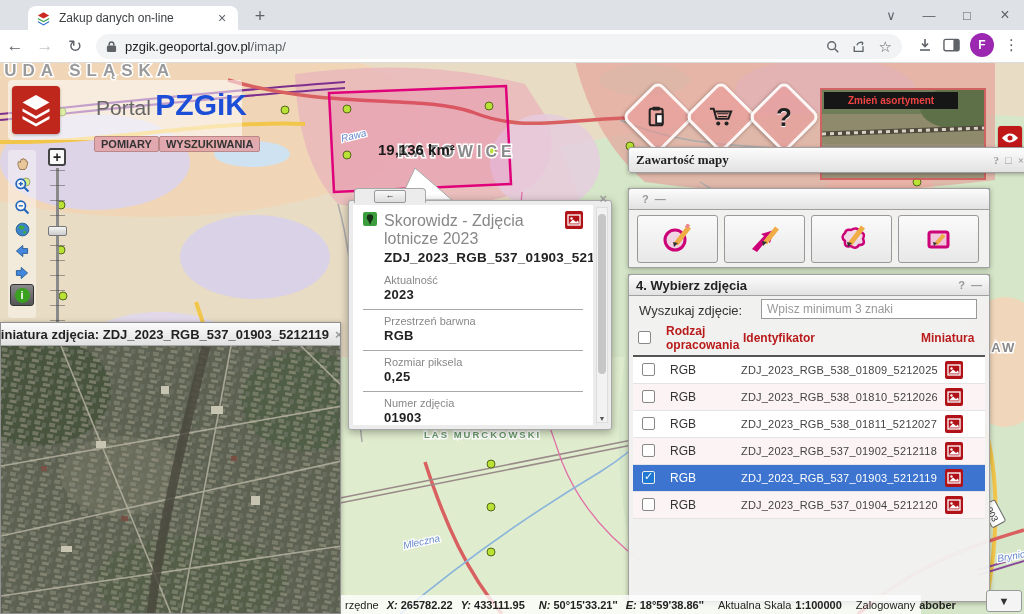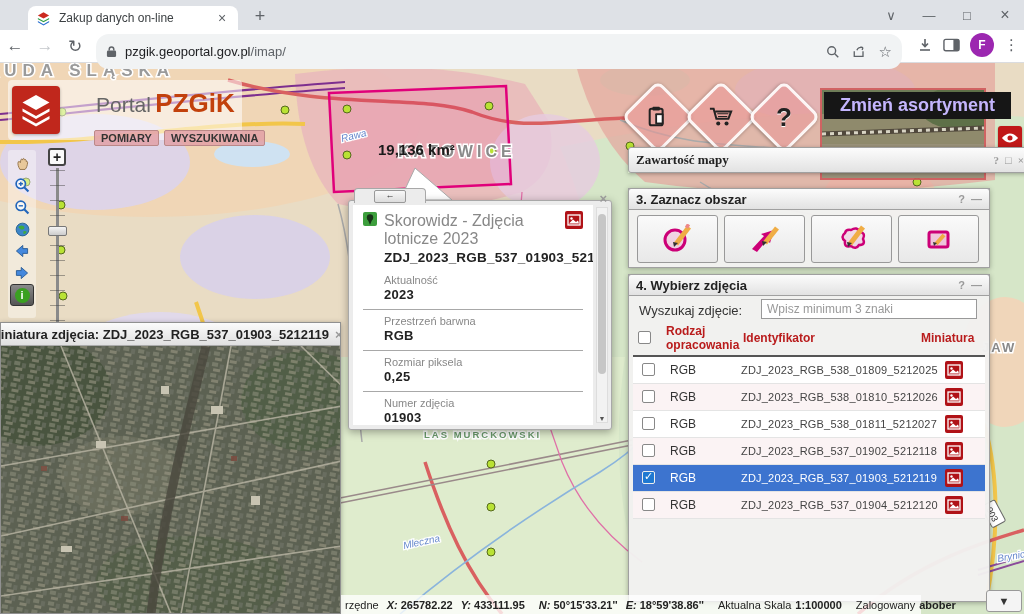--- a/index.html
+++ b/index.html
@@ -12,43 +12,43 @@
   .tab-title{font-size:12px;color:#3c4043;margin-left:8px;flex:1;white-space:nowrap;overflow:hidden;}
   .tab-close{color:#5f6368;font-size:14px;width:16px;text-align:center;cursor:default;}
   .newtab{position:absolute;left:248px;top:4px;width:24px;height:24px;color:#5f6368;font-size:18px;
           display:flex;align-items:center;justify-content:center;}
   .winctl{position:absolute;top:0;height:30px;display:flex;align-items:center;color:#5f6368;font-size:13px;}
   .winctl span{width:38px;text-align:center;}
   .toolbar{position:absolute;left:0;top:30px;width:1024px;height:32px;background:#fff;
            border-bottom:1px solid #dadce0;display:flex;align-items:center;}
   .navic{width:30px;text-align:center;font-size:17px;color:#5f6368;}
   .navic.disabled{color:#c4c7cb;}
-  .addressbar{position:absolute;left:96px;top:4px;width:806px;height:35px;background:#f1f3f4;
+  .addressbar{position:absolute;left:96px;top:4px;width:806px;height:25px;background:#f1f3f4;
               border-radius:13px;display:flex;align-items:center;padding:0 10px;box-sizing:border-box;}
   .url{font-size:13px;color:#202124;margin-left:8px;flex:1;}
   .url .path{color:#5f6368;}
   .abicon{margin-left:12px;display:flex;align-items:center;}
   .tbright{position:absolute;right:6px;top:3px;display:flex;align-items:center;gap:10px;}
   .avatar{width:24px;height:24px;border-radius:50%;background:#9c27b0;color:#fff;font-size:12px;
           font-weight:bold;display:flex;align-items:center;justify-content:center;}
   .kebab{color:#5f6368;font-size:15px;width:14px;text-align:center;}
   .star{color:#5f6368;font-size:15px;}
   
   .maparea{position:absolute;left:0;top:62px;width:1024px;height:552px;}
   .mhalo{stroke:#fff;stroke-width:3px;paint-order:stroke;font-weight:600;}
   .riv{fill:#6688cc;font-style:italic;font-size:10px;stroke:#fff;stroke-width:2.5px;paint-order:stroke;}
   
   .logocard{position:absolute;left:8px;top:80px;width:234px;height:60px;background:rgba(255,255,255,0.55);
             border-radius:4px;z-index:5;}
   .logobox{position:absolute;left:4px;top:6px;width:48px;height:48px;background:#c0271c;border-radius:4px;
            display:flex;align-items:center;justify-content:center;box-shadow:0 1px 3px rgba(0,0,0,0.3);}
   .ltitle{position:absolute;left:88px;top:8px;white-space:nowrap;}
   .ltitle .t1{font-size:21px;color:#666;font-weight:300;}
-  .ltitle .t2{font-size:26px;color:#c2410c;font-weight:bold;}
-  .lbtns{position:absolute;left:86px;top:50px;display:flex;gap:5px;}
+  .ltitle .t2{font-size:30px;color:#1d4ed8;font-weight:bold;}
+  .lbtns{position:absolute;left:86px;top:56px;display:flex;}
   .lbtn{background:rgba(226,160,166,0.85);border:1px solid #bb8888;color:#333;font-size:11px;
         font-weight:bold;padding:1px 6px;border-radius:2px;white-space:nowrap;}
   
   .ltoolbar{position:absolute;left:8px;top:150px;width:28px;height:166px;background:rgba(255,255,255,0.4);
             border-radius:3px;display:flex;flex-direction:column;align-items:center;padding-top:2px;z-index:5;}
   .ltb{width:24px;height:22px;display:flex;align-items:center;justify-content:center;}
   .infobtn{width:24px;height:22px;background:linear-gradient(#8a8a8a,#555);border:1px solid #333;
            border-radius:3px;display:flex;align-items:center;justify-content:center;box-sizing:border-box;}
   .infoi{width:15px;height:15px;border-radius:50%;background:#3aa020;color:#fff;font-weight:bold;
          font-size:11px;line-height:15px;text-align:center;}
@@ -62,22 +62,22 @@
            border:1px solid #777;border-radius:2px;box-sizing:border-box;}
   
   .diamond{position:absolute;width:46px;height:46px;transform:rotate(45deg);
            background:rgba(233,150,150,0.55);border:3px solid rgba(255,255,255,0.9);border-radius:8px;
            box-shadow:0 1px 4px rgba(0,0,0,0.35);z-index:5;}
   .dicn{width:100%;height:100%;transform:rotate(-45deg);display:flex;align-items:center;justify-content:center;}
   .dq{font-size:26px;font-weight:bold;color:#222;text-shadow:0 1px 0 #fff;}
   
   .assort{position:absolute;left:820px;top:88px;width:166px;height:92px;border:2px solid rgba(205,90,90,0.9);
           box-sizing:border-box;z-index:5;}
-  .assort-label{position:absolute;left:2px;top:2px;background:#161616;color:#c4b5fd;font-weight:bold;
-                font-size:18px;padding:3px 16px;z-index:2;white-space:nowrap;}
+  .assort-label{position:absolute;left:2px;top:2px;background:#161616;color:#ef4444;font-weight:bold;
+                font-size:10px;padding:3px 24px;z-index:2;white-space:nowrap;}
   .eyebtn{position:absolute;left:998px;top:126px;width:24px;height:24px;background:#c01818;border-radius:3px;
           display:flex;align-items:center;justify-content:center;z-index:5;box-shadow:0 1px 2px rgba(0,0,0,.4);}
   
   .phead{height:22px;background:linear-gradient(#fcfcfc,#e2e2e2);border:1px solid #a0a0a0;
          border-radius:3px 3px 0 0;display:flex;align-items:center;padding:0 7px;box-sizing:border-box;}
   .phead .ttl{font-weight:bold;font-size:13px;color:#222;flex:1;white-space:nowrap;overflow:hidden;}
   .hic{color:#999;font-size:11px;font-weight:bold;margin-left:6px;}
   .panel-mapcontent{position:absolute;left:628px;top:147px;width:404px;height:26px;z-index:7;
                     box-shadow:0 1px 4px rgba(0,0,0,0.3);font-family:Liberation Serif, serif;}
   .panel-mapcontent .phead{height:26px;border-radius:3px;}
@@ -405,21 +405,20 @@
   <div class="phead">
     <span class="ttl">Zawartość mapy</span>
     <span class="hic">?</span>
     <span class="hic">□</span>
     <span class="hic">×</span>
   </div>
 </div>
 
 <div class="panel panel-area">
   <div class="phead">
-    <span class="ttl">3. Zaznacz obszar</span>
     <span class="hic">?</span>
     <span class="hic">—</span>
   </div>
   <div class="abtns">
     <div class="abtn">
       <svg width="34" height="30" viewBox="0 0 34 30">
           <circle cx="14" cy="16" r="10" fill="rgba(230,0,126,0.12)" stroke="#cc0077" stroke-width="3"></circle>
           <path d="M28,3 L15,20" stroke="#f0ad45" stroke-width="5"></path>
           <polygon points="13,23 17,19 12,18" fill="#333"></polygon>
           <path d="M28,3 L25,1" stroke="#e88" stroke-width="4"></path>

